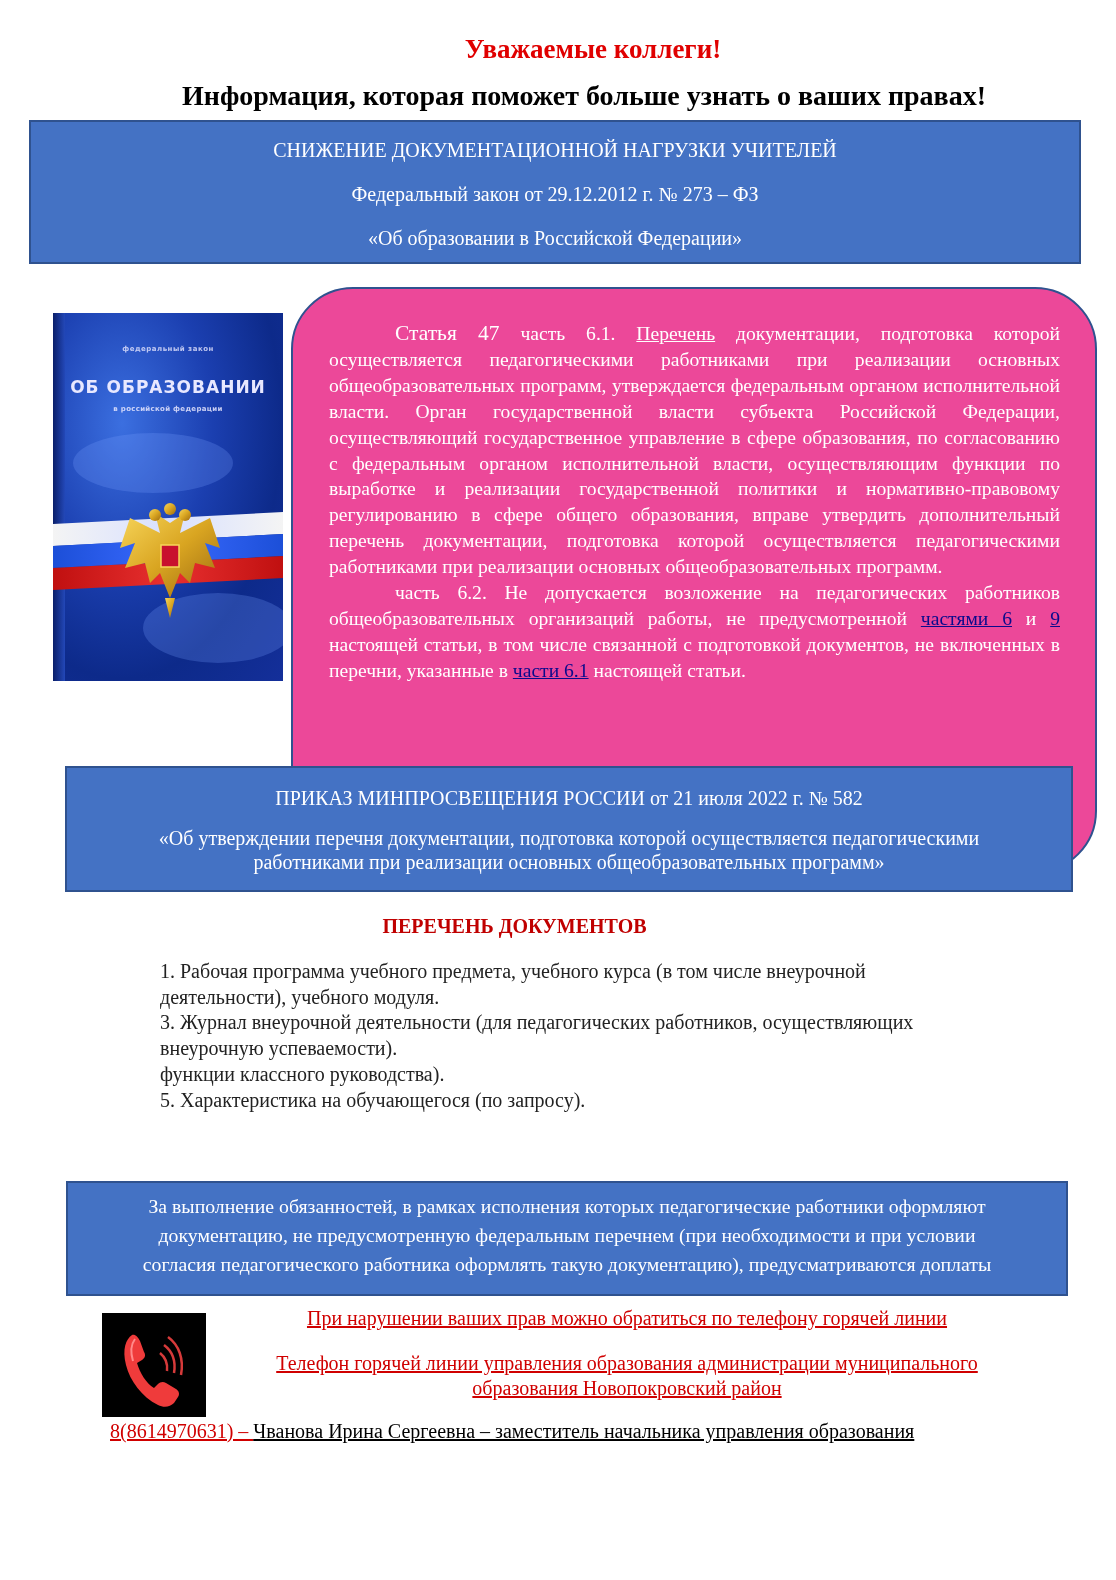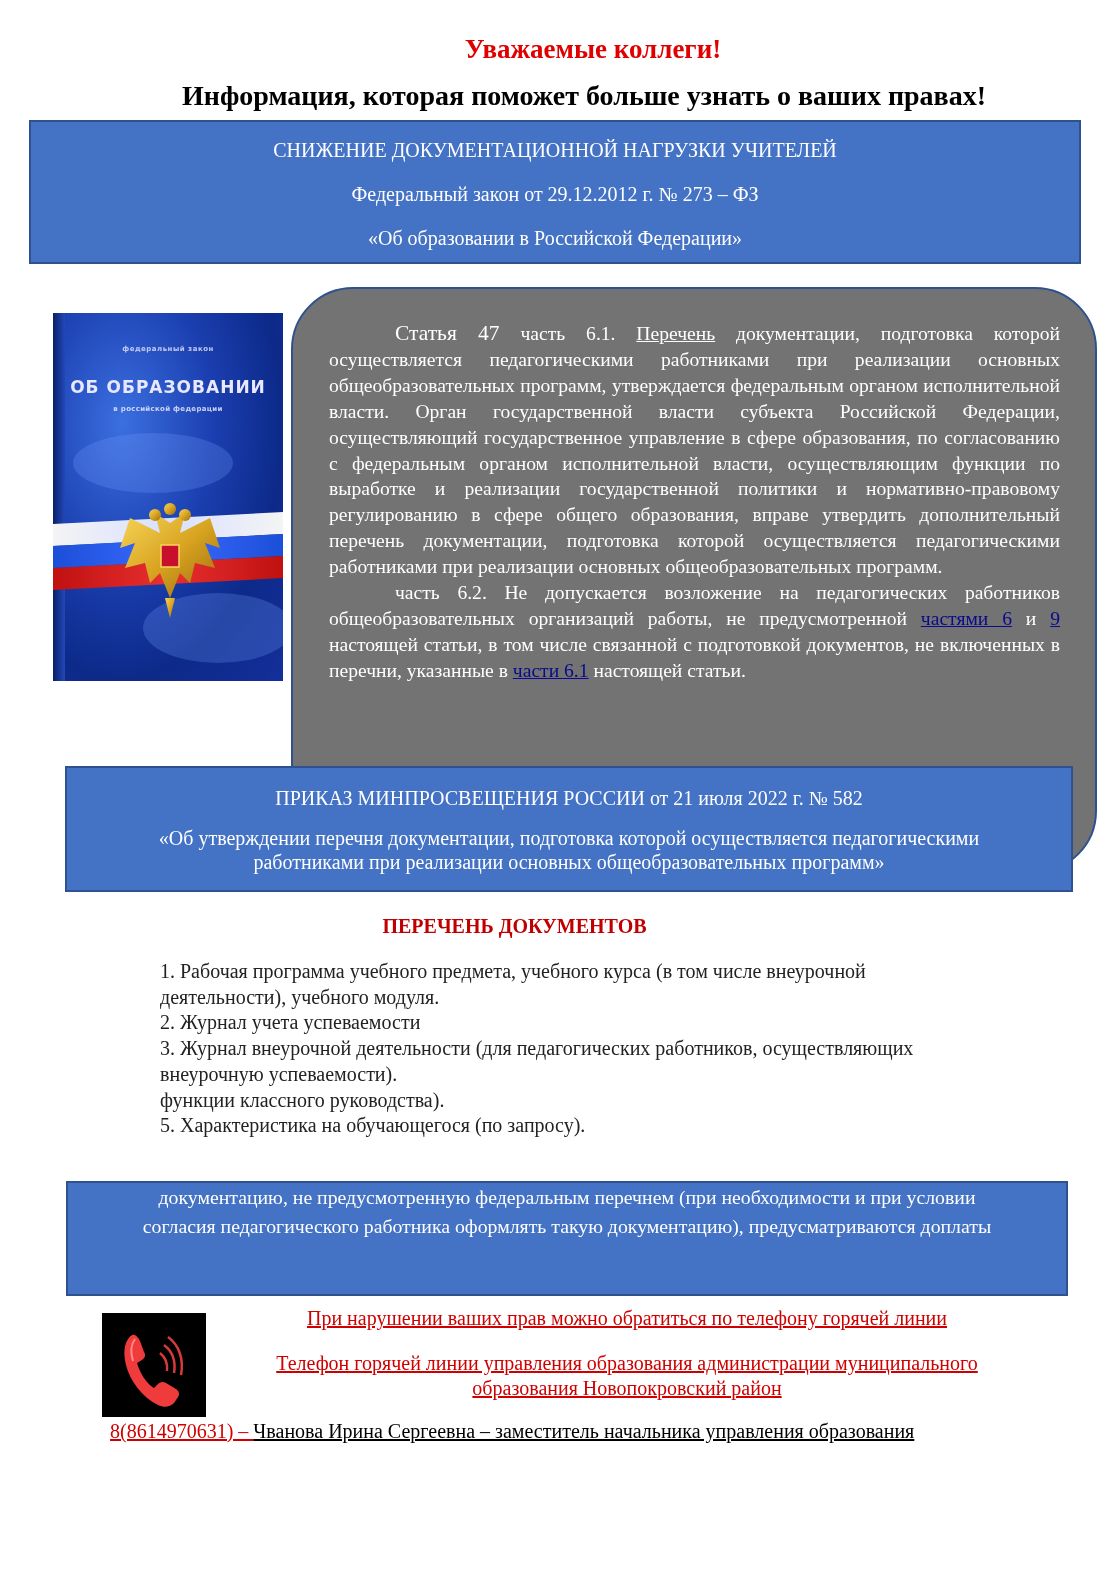--- a/index.html
+++ b/index.html
@@ -23,21 +23,21 @@
   .book .hdr { position: absolute; left: 0; width: 100%; text-align: center; color: #e8e8ff; font-family: "DejaVu Sans", sans-serif; font-weight: bold; }
   .book .h1 { top: 32px; font-size: 7px; letter-spacing: 0.5px; opacity: 0.8; }
   .book .h2 { top: 62px; font-size: 17px; letter-spacing: 1px; }
   .book .h3 { top: 92px; font-size: 7px; letter-spacing: 0.3px; opacity: 0.85; }
   .book .stripe { position: absolute; left: 0; width: 100%; height: 22px; transform: skewY(-3deg); }
   .book .s-white { top: 205px; background: linear-gradient(90deg,#f4f4f4,#d8e0ff,#f4f4f4); }
   .book .s-blue  { top: 227px; background: linear-gradient(90deg,#1c4fd8,#3a6aff,#1c4fd8); }
   .book .s-red   { top: 249px; background: linear-gradient(90deg,#c01010,#e83030,#c01010); }
   .book .eagle { position: absolute; left: 62px; top: 190px; width: 110px; height: 120px; }
   .rounded { left: 291px; top: 287px; width: 806px; height: 586px; border-radius: 62px / 62px;
-             background: #737373; border: 2px solid #2f528f; box-sizing: border-box; color: #fff; }
+             background: #ec4899; border: 2px solid #2f528f; box-sizing: border-box; color: #fff; }
   .rounded .text { position: absolute; left: 36px; top: 32px; width: 731px; font-size: 19.6px; line-height: 25.9px;
                    text-align: justify; }
   .rounded .text p { margin: 0; text-indent: 66px; }
   .rounded .big { font-size: 21.5px; }
   .u-white { text-decoration: underline; color: #fff; }
   .link { color: #0a0a8c; text-decoration: underline; }
   .box2 { left: 65px; top: 766px; width: 1008px; height: 126px; font-size: 20px; }
   .box2 p { margin: 0; line-height: 24px; }
   .box2 .l1 { margin-top: 18px; }
   .box2 .l2 { margin-top: 16px; }
@@ -104,28 +104,28 @@
 <div class="abs bluebox box2">
   <p class="l1">ПРИКАЗ МИНПРОСВЕЩЕНИЯ РОССИИ от 21 июля 2022 г. № 582</p>
   <p class="l2">«Об утверждении перечня документации, подготовка которой осуществляется педагогическими</p>
   <p>работниками при реализации основных общеобразовательных программ»</p>
 </div>
 
 <div class="abs doc-title">ПЕРЕЧЕНЬ ДОКУМЕНТОВ</div>
 <div class="abs doc-list">
   <div>1. Рабочая программа учебного предмета, учебного курса (в том числе внеурочной</div>
   <div>деятельности), учебного модуля.</div>
-  <div>2. Журнал учета успеваемости</div>
   <div>3. Журнал внеурочной деятельности (для педагогических работников, осуществляющих</div>
   <div>внеурочную успеваемости).</div>
   <div>функции классного руководства).</div>
   <div>5. Характеристика на обучающегося (по запросу).</div>
 </div>
 
 <div class="abs bluebox box3">
+  <p>За выполнение обязанностей, в рамках исполнения которых педагогические работники оформляют</p>
   <p style="margin-top:0">документацию, не предусмотренную федеральным перечнем (при необходимости и при условии</p>
   <p style="margin-top:0">согласия педагогического работника оформлять такую документацию), предусматриваются доплаты</p>
 </div>
 
 <div class="abs phone-icon">
   <svg width="104" height="104" viewBox="0 0 104 104">
     <path d="M30 22 C24 26 20 36 24 52 C28 68 40 84 56 92 C62 95 68 94 72 90 L76 84 C78 81 77 78 74 76 L64 70 C61 68 58 69 56 71 L52 75 C44 70 38 60 35 50 L40 47 C43 45 44 42 42 39 L38 28 C36 24 33 21 30 22 Z" fill="#ef3b3b"></path>
     <path d="M33 26 C30 30 28 38 31 48" stroke="#ff8a8a" stroke-width="2" fill="none"></path>
     <path d="M58 40 C63 44 66 50 65 58" stroke="#d63a3a" stroke-width="2.5" fill="none"></path>
     <path d="M62 32 C70 38 74 48 72 60" stroke="#d63a3a" stroke-width="2.5" fill="none"></path>

